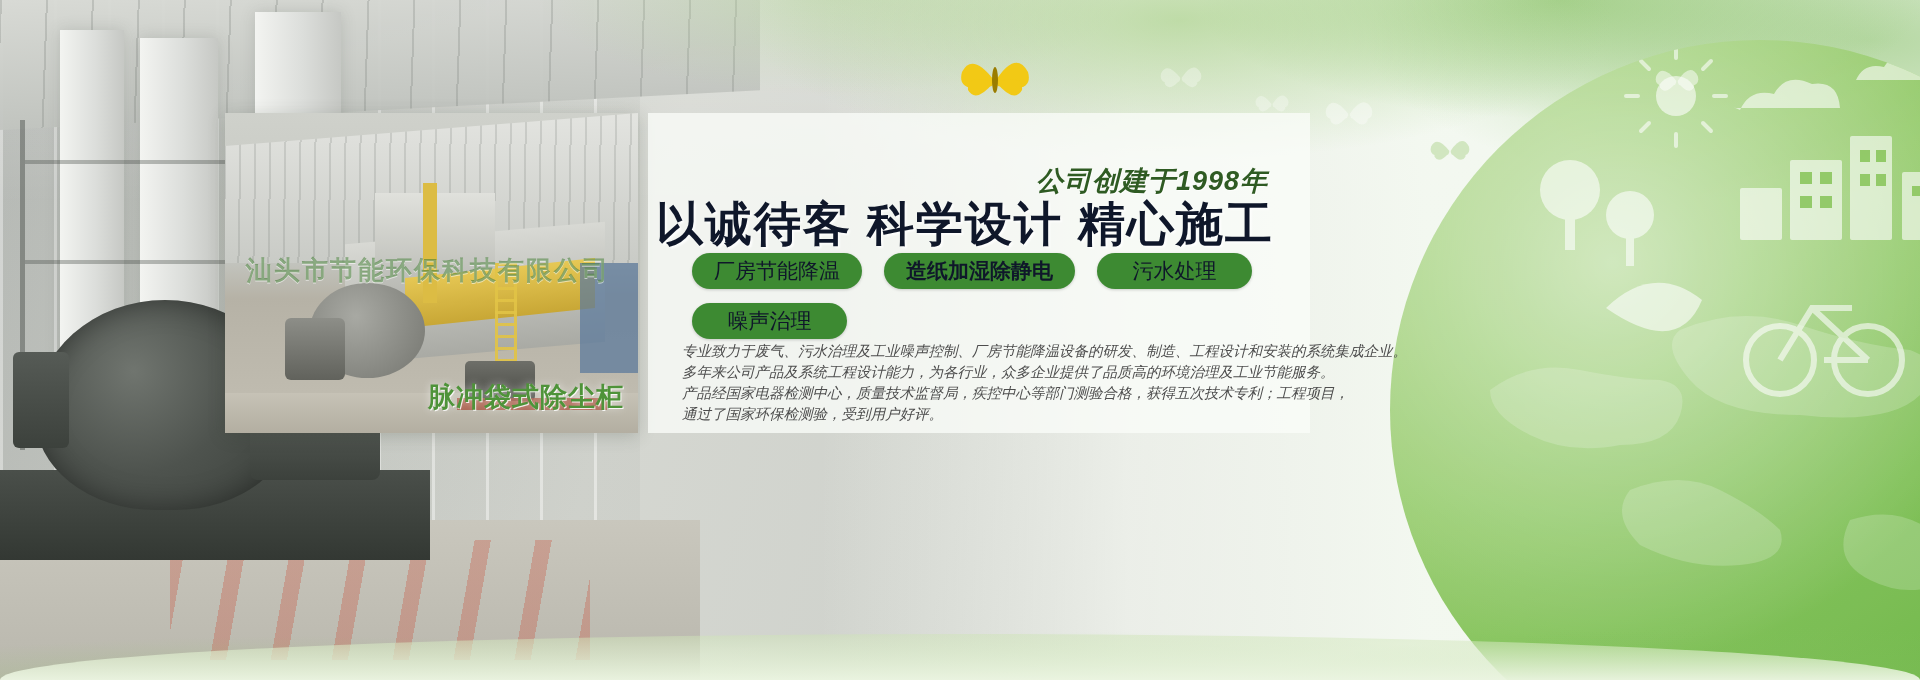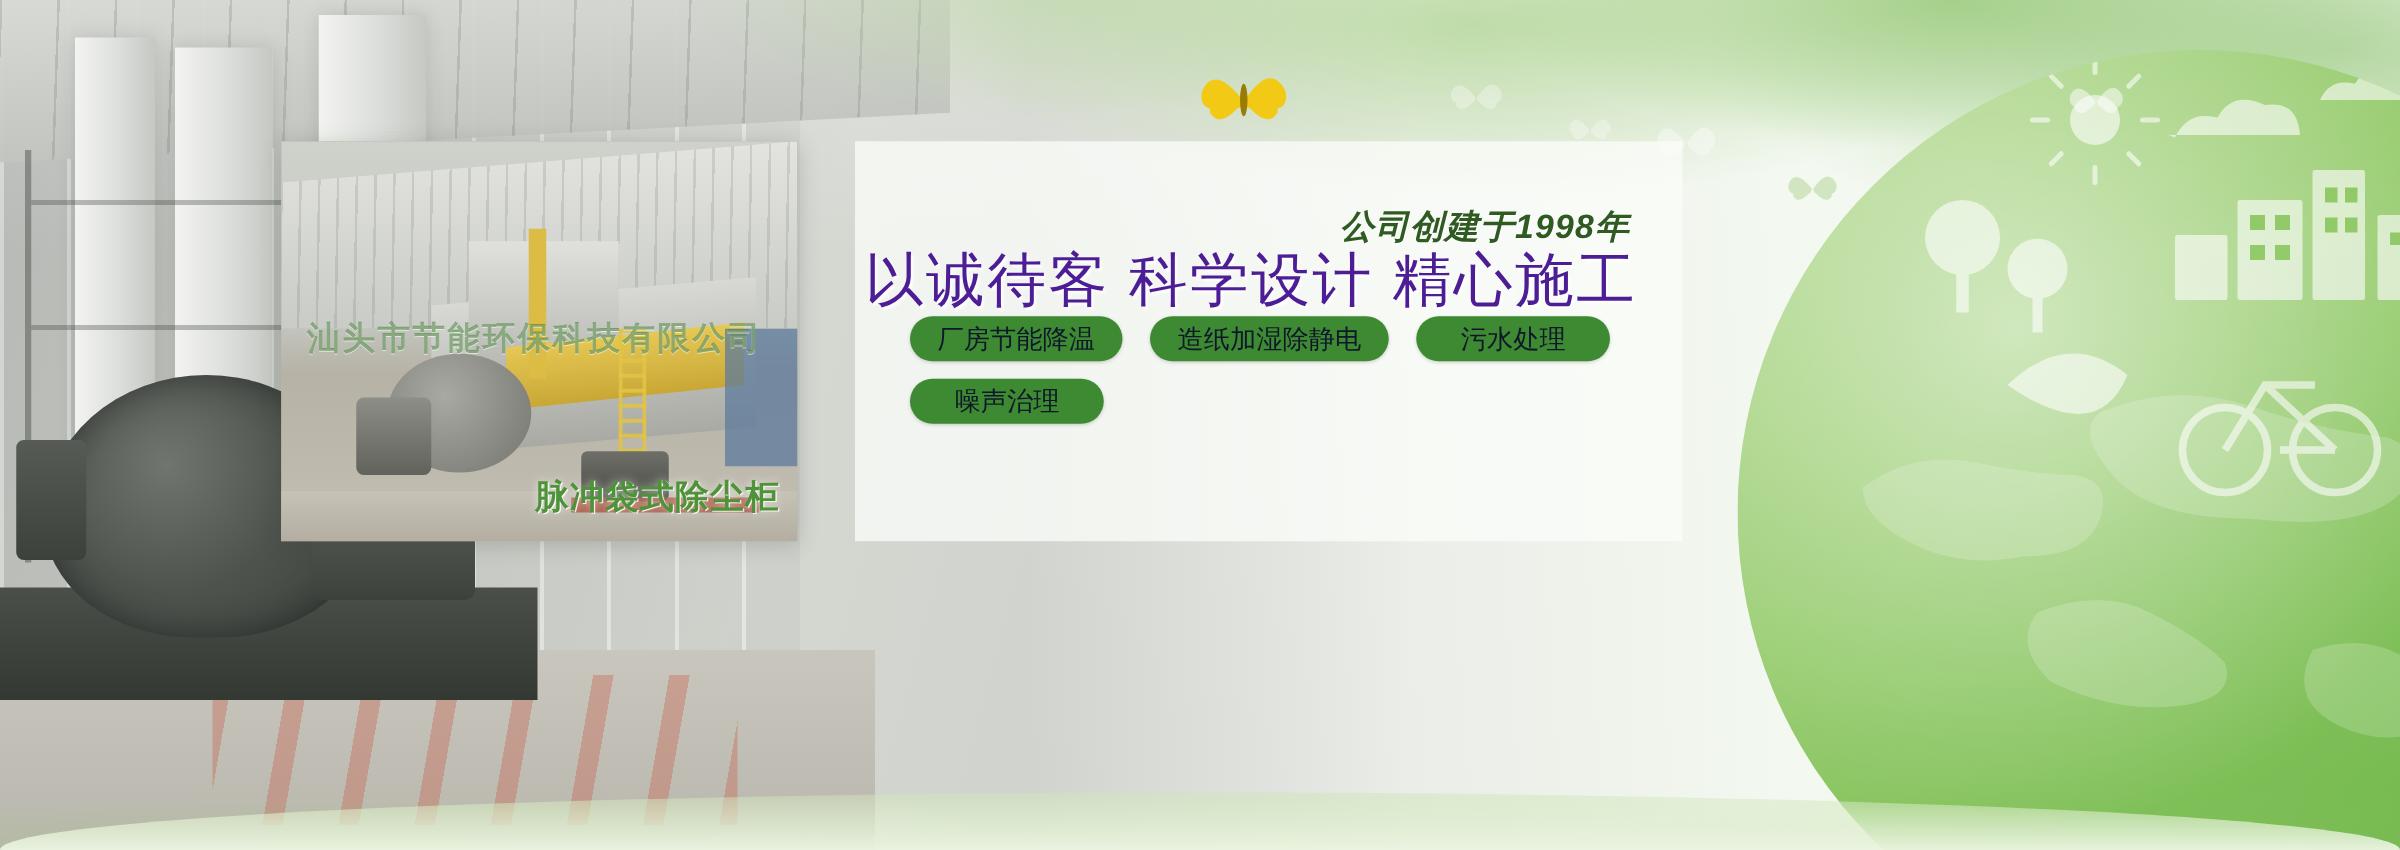--- a/index.html
+++ b/index.html
@@ -115,36 +115,36 @@
 
   .watermark { position:absolute; left:-7px; top:140px; width:420px; text-align:center;
     font-size:26px; font-weight:600; color:rgba(62,120,48,.55); letter-spacing:2px;
     text-shadow:0 1px 0 rgba(255,255,255,.55); white-space:nowrap;}
   .photo-caption { position:absolute; right:14px; bottom:18px; font-size:27px; font-weight:700;
     color:#4e9339; text-shadow:1px 1px 0 rgba(255,255,255,.85), 0 0 8px rgba(255,255,255,.6);
     letter-spacing:1px;}
 
   
   .panel { position:absolute; left:648px; top:113px; width:662px; height:320px;
-    background:rgba(250,252,248,.78);margin-left:36px;}
+    background:rgba(250,252,248,.78);}
   .panel-inner { position:relative; width:100%; height:100%; }
 
   .since { position:absolute; right:42px; top:50px; font-size:27px; font-weight:700; font-style:italic;
     color:#2f5b23; letter-spacing:1px; white-space:nowrap;
     text-shadow:1px 1px 0 rgba(255,255,255,.7);}
-  .headline { position:absolute; right:36px; top:80px; font-size:47px; font-weight:400; letter-spacing:2px;
-    color:#4c1d95; white-space:nowrap; text-shadow:2px 2px 2px rgba(255,255,255,.8);}
+  .headline { position:absolute; right:36px; top:80px; font-size:47px; font-weight:700; letter-spacing:2px;
+    color:#0f172a; white-space:nowrap; text-shadow:2px 2px 2px rgba(255,255,255,.8);}
 
   .pills { position:absolute; left:44px; top:140px; width:600px;
     display:flex; flex-wrap:wrap; gap:14px 22px; }
   .pill { height:36px; padding:0 22px; border-radius:20px; background:#3d8a32; color:#0f172a;
     font-size:21px; display:flex; align-items:center; justify-content:center; white-space:nowrap;
     box-shadow:0 1px 3px rgba(0,0,0,.18); cursor:pointer;}
   .pill.w1 { min-width:155px; }
-  .pill.w2 { min-width:175px; }
+  .pill.w2 { min-width:175px;font-weight:bold; }
 
   .desc { position:absolute; left:34px; top:228px; width:628px;
     font-size:14.5px; line-height:21px; color:#4d4d4d; font-style:italic;}
   .desc p { white-space:nowrap; }
 
   
   .bfly { position:absolute; pointer-events:none; }
 </style>
 </head>
 <body>
@@ -319,17 +319,23 @@
       <div class="since">公司创建于1998年</div>
       <div class="headline">以诚待客 科学设计 精心施工</div>
 
       <div class="pills">
         <div class="pill w1">厂房节能降温</div>
         <div class="pill w2">造纸加湿除静电</div>
         <div class="pill w1">污水处理</div>
         <div class="pill w1">噪声治理</div>
       </div>
 
+      <div class="desc">
+        <p>专业致力于废气、污水治理及工业噪声控制、厂房节能降温设备的研发、制造、工程设计和安装的系统集成企业。</p>
+        <p>多年来公司产品及系统工程设计能力，为各行业，众多企业提供了品质高的环境治理及工业节能服务。</p>
+        <p>产品经国家电器检测中心，质量技术监督局，疾控中心等部门测验合格，获得五次技术专利；工程项目，</p>
+        <p>通过了国家环保检测验，受到用户好评。</p>
+      </div>
     </div>
   </div>
 
   <div class="wash-bottom"></div>
 </div>
 
 </body></html>

